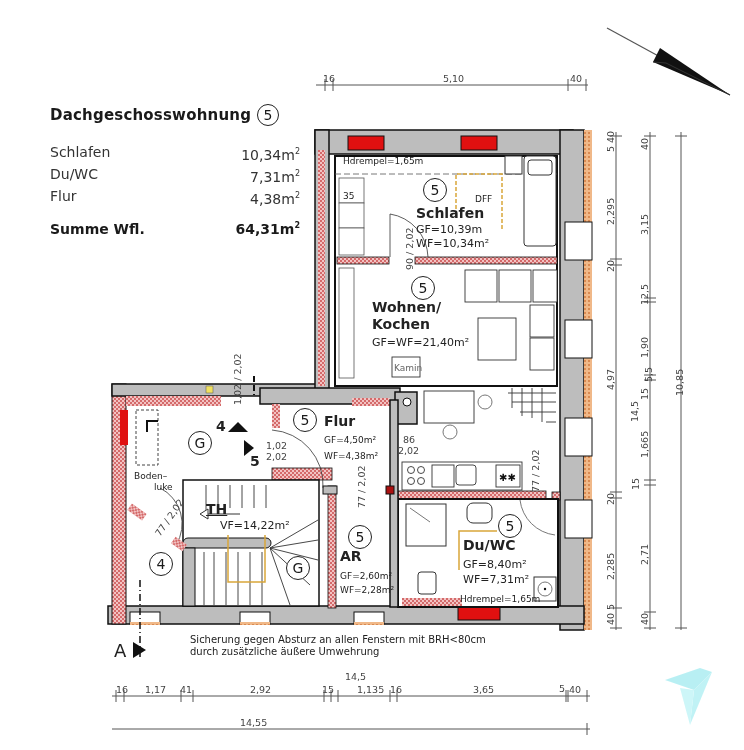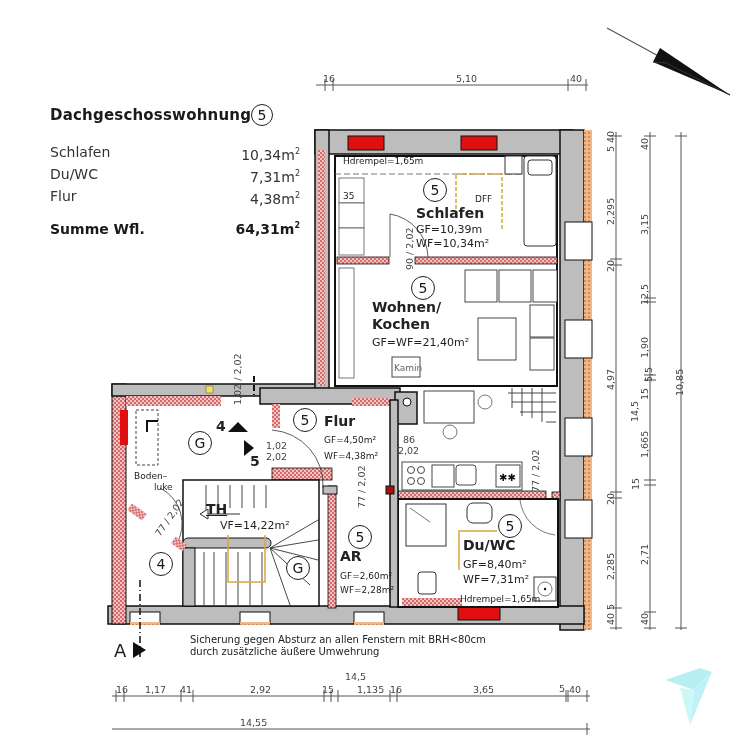--- a/index.html
+++ b/index.html
@@ -1,19 +1,19 @@
 <!DOCTYPE html>
 <html><head>
 <meta charset="utf-8">
 <style>
   html, body { margin:0; padding:0; background:#ffffff; }
   body { width:744px; height:750px; position:relative; overflow:hidden; font-family:"DejaVu Sans", sans-serif; color:#1a1a1a; }
   .abs { position:absolute; }
   .legend { left:50px; top:104px; width:250px; }
-  .legend-title { font-size:15px; font-weight:bold; letter-spacing:0.2px; display:flex; align-items:center; }
+  .legend-title { font-size:15px; font-weight:bold; letter-spacing:0.2px; display:flex; align-items:center; gap:6px; }
   .circ { display:inline-flex; align-items:center; justify-content:center; border:1.5px solid #222; border-radius:50%; background:#fff; font-weight:normal; }
   .legend-title .circ { width:20px; height:20px; font-size:14px; }
   .legend-rows { margin-top:15px; }
   .legend-row { display:flex; justify-content:space-between; font-size:14px; height:22px; line-height:22px; color:#333; }
   .legend-row .v sup, .sum sup { font-size:8px; }
   .sum { display:flex; justify-content:space-between; font-size:14px; font-weight:bold; margin-top:14px; }
   .lbl { position:absolute; font-size:11px; line-height:13px; color:#222; white-space:nowrap; }
   .room-name { font-size:14px; font-weight:bold; }
   .small { font-size:9px; }
   .rc { position:absolute; width:22px; height:22px; font-size:14px; }
@@ -346,21 +346,21 @@
 <span class="vdim" style="left:232px;top:405px;"><span>1,02</span> / <span>2,02</span></span>
 <span class="dim" style="left:266px;top:440px;">1,02</span>
 <span class="dim" style="left:266px;top:451px;">2,02</span>
 <span class="dim" style="left:403px;top:434px;">86</span>
 <span class="dim" style="left:398px;top:445px;">2,02</span>
 <span class="vdim" style="left:356px;top:508px;"><span>77</span> / <span>2,02</span></span>
 <span class="vdim" style="left:530px;top:492px;"><span>77</span> / <span>2,02</span></span>
 <span class="dim" style="left:148px;top:512px;transform:rotate(-55deg);"><span>77</span> / <span>2,02</span></span>
 
 <span class="dim" style="left:323px;top:73px;">16</span>
-<span class="dim" style="left:456px;top:73px;">5,10</span>
+<span class="dim" style="left:443px;top:73px;">5,10</span>
 <span class="dim" style="left:570px;top:73px;">40</span>
 
 <span class="vdim" style="left:605px;top:152px;">5 40</span>
 <span class="vdim" style="left:605px;top:225px;">2,295</span>
 <span class="vdim" style="left:605px;top:272px;">20</span>
 <span class="vdim" style="left:605px;top:390px;">4,97</span>
 <span class="vdim" style="left:605px;top:505px;">20</span>
 <span class="vdim" style="left:605px;top:580px;">2,285</span>
 <span class="vdim" style="left:605px;top:625px;">40 5</span>
 

